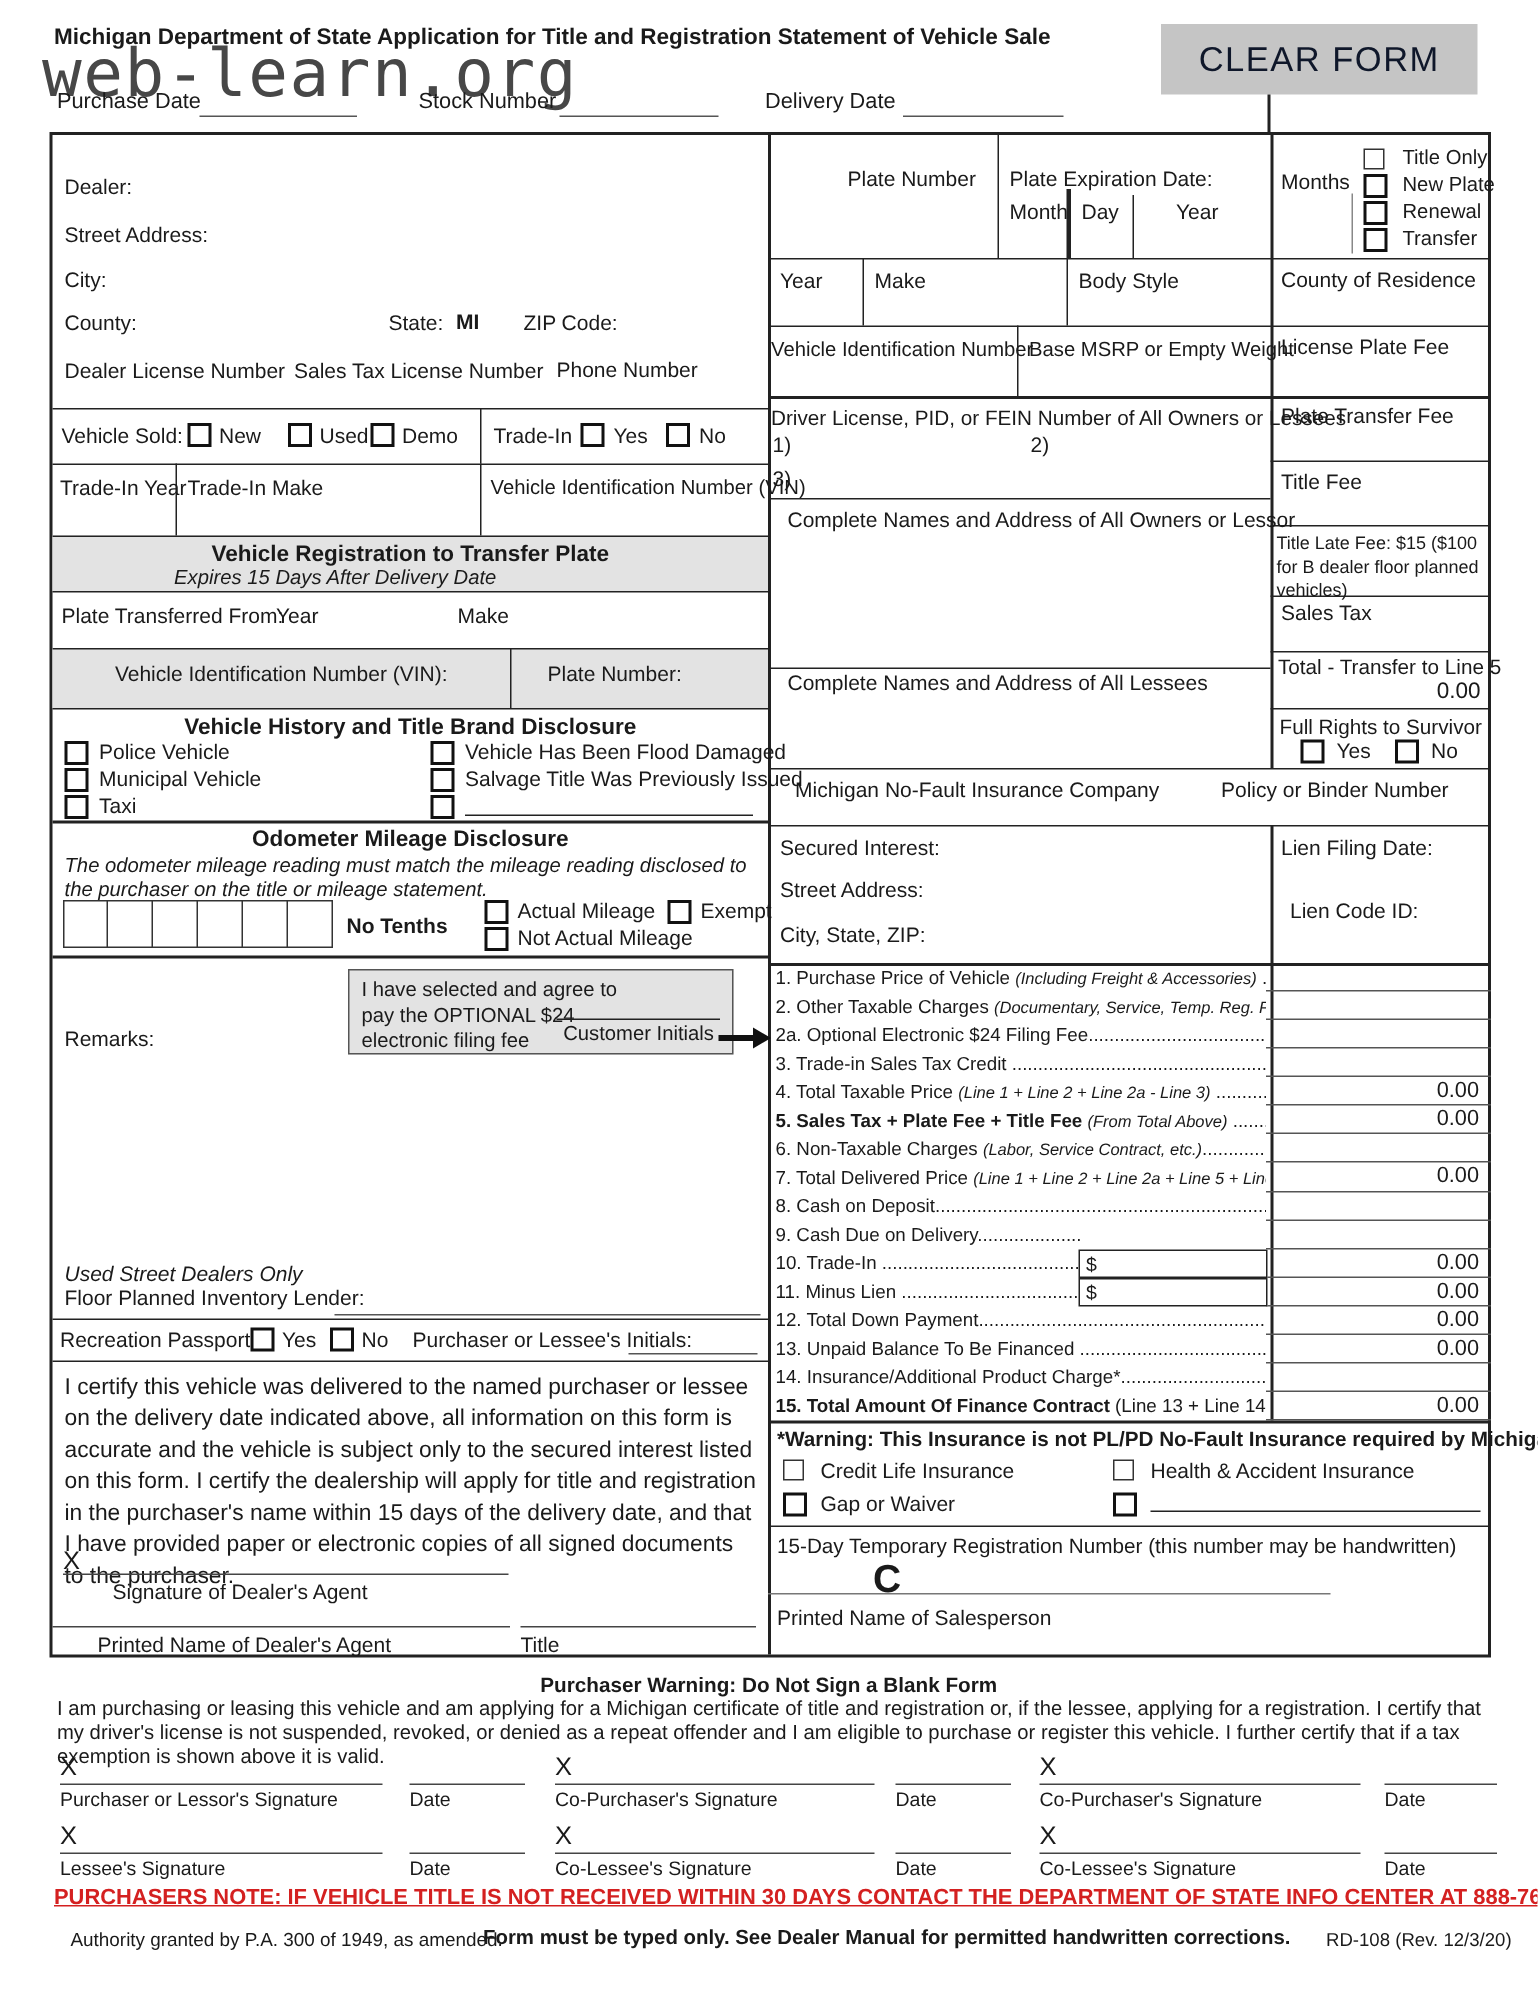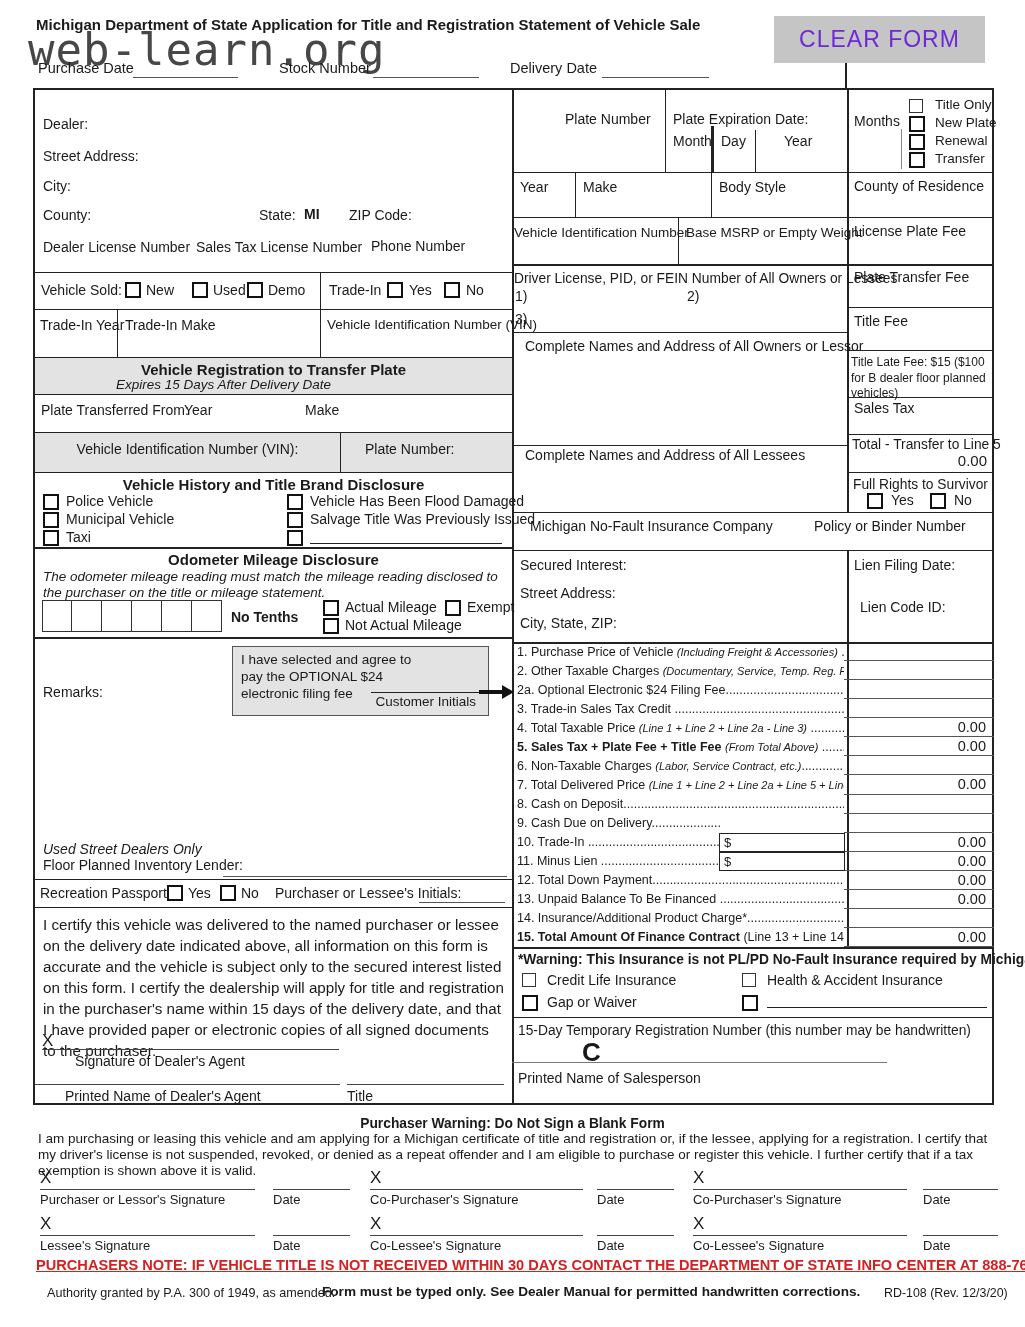--- a/index.html
+++ b/index.html
@@ -12,35 +12,35 @@
   .b{font-weight:bold;}
   .i{font-style:italic;}
   .ctr{text-align:center;}
   .line{position:absolute;background:#222;}
   .wline{position:absolute;border-bottom:1.5px solid #555;height:0;}
   .cb{position:absolute;width:12px;height:12px;border:2.6px solid #111;background:#fff;box-sizing:content-box;}
   .cb.thin{border-width:1.4px;border-color:#333;}
   #form-box{position:absolute;left:33px;top:88px;width:961px;height:1017px;border:2px solid #222;box-sizing:border-box;}
   .grayband{position:absolute;background:#e3e3e3;}
   #clear-form{position:absolute;left:774px;top:16px;width:211px;height:47px;background:#c5c5c5;
-    border:none;font-family:"Liberation Sans",sans-serif;font-size:23px;color:#6d28d9;letter-spacing:1px;cursor:pointer;}
+    border:none;font-family:"Liberation Sans",sans-serif;font-size:23px;color:#0f172a;letter-spacing:1px;cursor:pointer;}
   #watermark{position:absolute;left:28px;top:24px;font-family:"DejaVu Sans Mono",monospace;
     font-size:44px;color:#474747;letter-spacing:1px;white-space:nowrap;}
   #fee-lines{position:absolute;left:477px;top:552px;width:482px;height:305px;}
   .fee-row{display:flex;height:19.07px;align-items:center;}
   .fee-label{width:332px;padding-left:5px;font-size:12.5px;white-space:nowrap;overflow:hidden;box-sizing:border-box;}
   .fee-note{font-style:italic;font-size:11px;}
   .fee-note.plain{font-style:normal;font-size:12.5px;}
   .fee-amt{flex:1;height:100%;border-bottom:1px solid #555;text-align:right;padding-right:8px;
     font-size:14.5px;box-sizing:border-box;display:flex;align-items:center;justify-content:flex-end;}
   .dollar-box{position:absolute;left:684px;width:126px;height:19px;border:1.2px solid #222;background:#fff;
     font-size:13px;padding-left:4px;box-sizing:border-box;display:flex;align-items:center;}
   .odo-cell{width:30px;height:32px;border:1px solid #333;border-left:none;background:#fff;display:inline-block;box-sizing:border-box;}
   .odo-cell:first-child{border-left:1px solid #333;}
-  #efile-box{position:absolute;left:197px;top:556px;width:257px;height:70px;background:#e3e3e3;border:1.2px solid #555;box-sizing:border-box;}
+  #efile-box{position:absolute;left:197px;top:556px;width:257px;height:57px;background:#e3e3e3;border:1.2px solid #555;box-sizing:border-box;}
   .arrow-bar{position:absolute;width:24px;height:3.5px;background:#111;}
   .arrow-bar::after{content:'';position:absolute;right:-11px;top:-5px;border-left:12px solid #111;
     border-top:7px solid transparent;border-bottom:7px solid transparent;}
   .red{color:#d42020;}
   .sig-x{position:absolute;font-size:17px;}
   .sig-line{position:absolute;border-bottom:1.6px solid #444;height:0;}
   .sig-lab{position:absolute;font-size:13px;text-align:left;white-space:nowrap;}
 </style>
 </head>
 <body>

